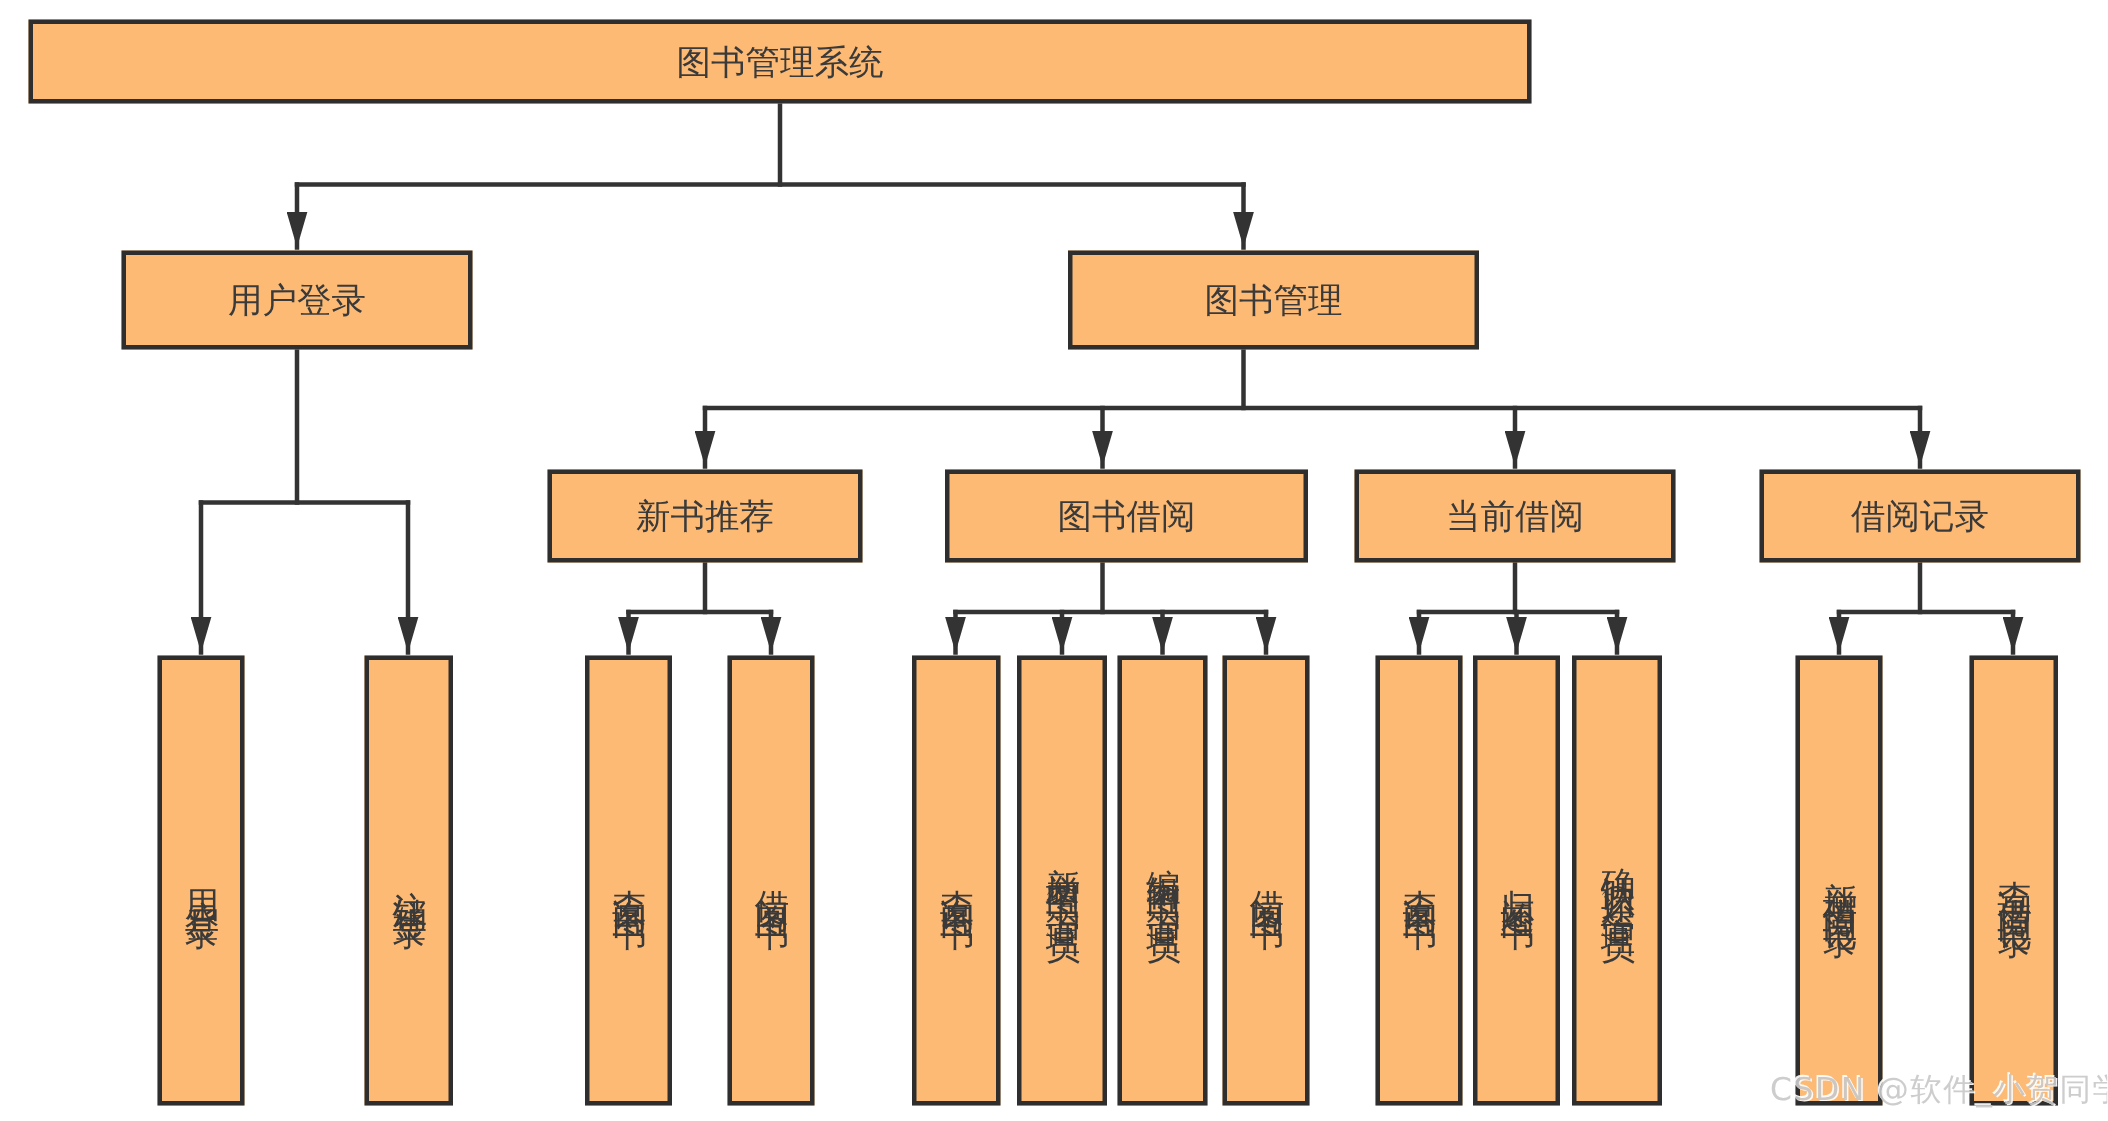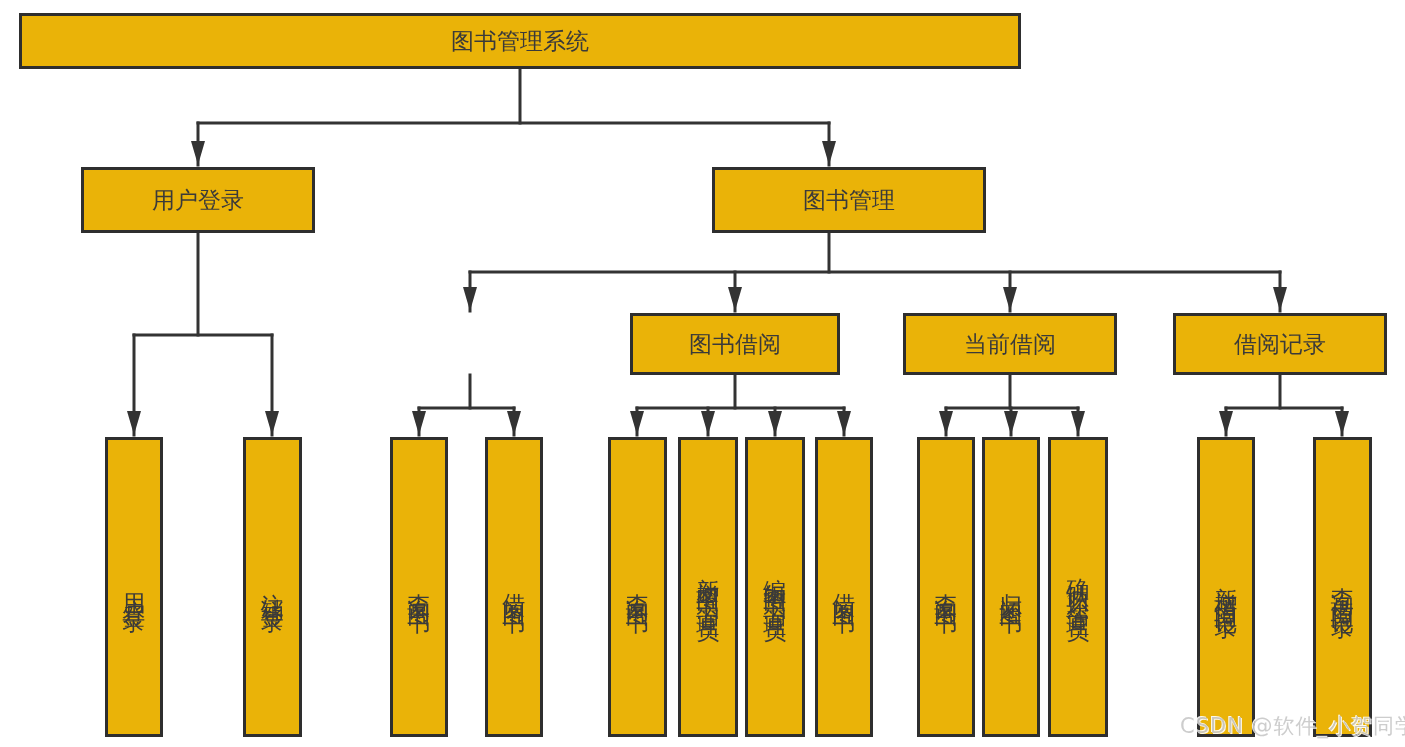--- a/index.html
+++ b/index.html
@@ -7,21 +7,21 @@
     position: relative;
     width: 1405px;
     height: 747px;
     background: #ffffff;
     font-family: "DejaVu Sans", sans-serif;
     overflow: hidden;
   }
   .box {
     position: absolute;
     box-sizing: border-box;
-    background: #eab308;
+    background: #fdba74;
     border: 3px solid #2e2e2e;
     display: flex;
     align-items: center;
     justify-content: center;
     color: #3a3a3a;
     font-size: 23px;
     z-index: 2;
   }
   .hlabel { white-space: nowrap; }
   .vtext {
@@ -108,21 +108,24 @@
     <span class="hlabel">图书管理系统</span>
   </div>
 
   <div class="box" style="left:81px;top:167px;width:234px;height:66px">
     <span class="hlabel">用户登录</span>
   </div>
   <div class="box" style="left:712px;top:167px;width:274px;height:66px">
     <span class="hlabel">图书管理</span>
   </div>
 
-  <div class="box" style="left:630px;top:313px;width:210px;height:62px">
+  <div class="box" style="left:365px;top:313px;width:210px;height:62px">
+    <span class="hlabel">新书推荐</span>
+  </div>
+  <div class="box" style="left:630px;top:313px;width:242px;height:62px">
     <span class="hlabel">图书借阅</span>
   </div>
   <div class="box" style="left:1173px;top:313px;width:214px;height:62px">
     <span class="hlabel">借阅记录</span>
   </div>
   <div class="box" style="left:903px;top:313px;width:214px;height:62px">
     <span class="hlabel">当前借阅</span>
   </div>
 
   <div class="box" style="left:105px;top:437px;width:58px;height:300px">

